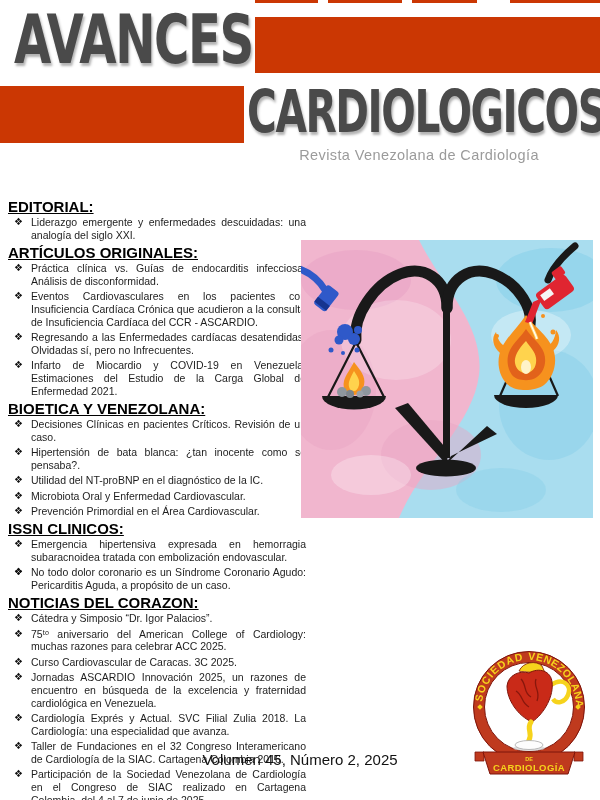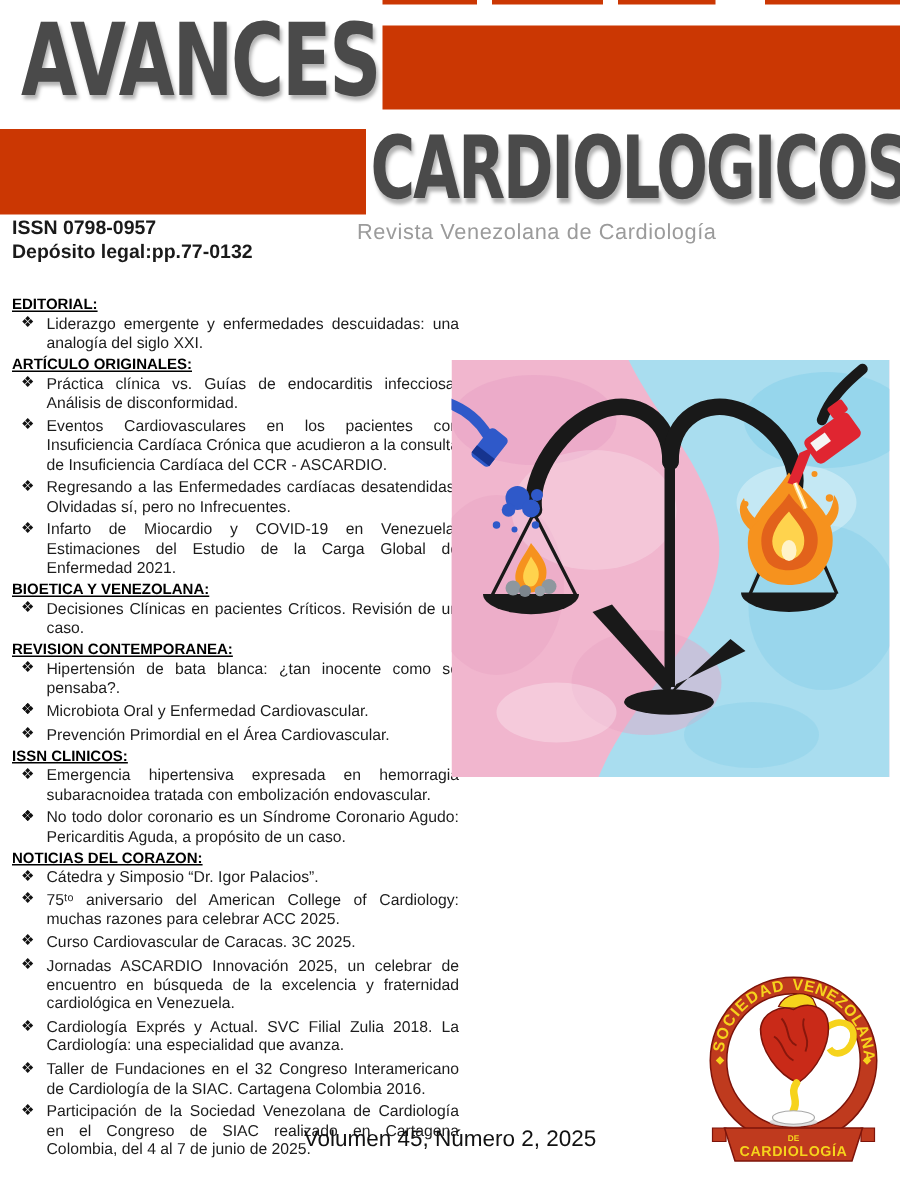--- a/index.html
+++ b/index.html
@@ -11,26 +11,26 @@
   .bar{position:absolute;background:#cb3703;}
   .bar-right{left:255px;top:17px;width:345px;height:56px;}
   .bar-left{left:0;top:86px;width:244px;height:57px;}
   .title{position:absolute;font-family:"DejaVu Sans",sans-serif;font-weight:bold;color:#4a4a4a;
          line-height:1;white-space:nowrap;transform-origin:left top;
          text-shadow:2px 3px 3px rgba(0,0,0,0.30);letter-spacing:-2px;}
   .title-avances{left:14px;top:7px;font-size:67px;transform:scaleX(0.72);}
   .title-cardio{left:247px;top:83px;font-size:58px;transform:scaleX(0.70);}
   .issn-block{position:absolute;left:8px;top:144px;font-size:13px;font-weight:bold;
               color:#1a1a1a;line-height:1.25;}
-  .subtitle{position:absolute;left:238px;top:146px;width:362px;text-align:left;
+  .subtitle{position:absolute;left:238px;top:146px;width:362px;text-align:center;
             color:#9b9b9b;font-size:14.5px;line-height:1.35;letter-spacing:0.4px;}
 
   
   .toc{position:absolute;left:8px;top:196px;width:298px;}
-  .toc-heading{font-size:10px;font-weight:bold;text-decoration:underline;color:#000;
+  .toc-heading{font-size:15px;font-weight:bold;text-decoration:underline;color:#000;
                margin:2px 0 1px;}
   .toc-item{position:relative;padding-left:23px;margin-bottom:2.5px;text-align:justify;
             font-size:10.5px;line-height:1.22;color:#1d1d1d;}
   .toc-item .bullet{position:absolute;left:6px;top:0;font-size:10px;color:#111;}
 
   
   .illustration{position:absolute;left:301px;top:240px;width:292px;height:278px;}
   .svc-logo{position:absolute;left:461px;top:649px;width:136px;height:132px;}
 
   
@@ -45,53 +45,48 @@
   <div class="strip" style="left:255px;width:63px;"></div>
   <div class="strip" style="left:328px;width:74px;"></div>
   <div class="strip" style="left:412px;width:65px;"></div>
   <div class="strip" style="left:510px;width:90px;"></div>
 
   <div class="bar bar-right"></div>
   <div class="bar bar-left"></div>
   <div class="title title-avances">AVANCES</div>
   <div class="title title-cardio">CARDIOLOGICOS</div>
 
-  <div class="issn-block">
-    <div>ISSN 0798-0957</div>
-    <div>Depósito legal:pp.77-0132</div>
-  </div>
 
   <div class="subtitle">
     <div>Revista Venezolana de Cardiología</div>
   </div>
 
   <div class="toc">
       <div class="toc-heading">EDITORIAL:</div>
       <div class="toc-item"><span class="bullet">❖</span><span>Liderazgo emergente y enfermedades descuidadas: una analogía del siglo XXI.</span></div>
-      <div class="toc-heading">ARTÍCULO ORIGINALES:</div>
+      <div class="toc-heading">ARTÍCULOS ORIGINALES:</div>
       <div class="toc-item"><span class="bullet">❖</span><span>Práctica clínica vs. Guías de endocarditis infecciosa: Análisis de disconformidad.</span></div>
       <div class="toc-item"><span class="bullet">❖</span><span>Eventos Cardiovasculares en los pacientes con Insuficiencia Cardíaca Crónica que acudieron a la consulta de Insuficiencia Cardíaca del CCR - ASCARDIO.</span></div>
       <div class="toc-item"><span class="bullet">❖</span><span>Regresando a las Enfermedades cardíacas desatendidas. Olvidadas sí, pero no Infrecuentes.</span></div>
       <div class="toc-item"><span class="bullet">❖</span><span>Infarto de Miocardio y COVID-19 en Venezuela. Estimaciones del Estudio de la Carga Global de Enfermedad 2021.</span></div>
       <div class="toc-heading">BIOETICA Y VENEZOLANA:</div>
       <div class="toc-item"><span class="bullet">❖</span><span>Decisiones Clínicas en pacientes Críticos. Revisión de un caso.</span></div>
-      <div class="toc-heading">REVISION CONTEMPORANEA:</div>
       <div class="toc-item"><span class="bullet">❖</span><span>Hipertensión de bata blanca: ¿tan inocente como se pensaba?.</span></div>
-      <div class="toc-item"><span class="bullet">❖</span></div>
+      <div class="toc-item"><span class="bullet">❖</span><span>Utilidad del NT-proBNP en el diagnóstico de la IC.</span></div>
       <div class="toc-item"><span class="bullet">❖</span><span>Microbiota Oral y Enfermedad Cardiovascular.</span></div>
       <div class="toc-item"><span class="bullet">❖</span><span>Prevención Primordial en el Área Cardiovascular.</span></div>
       <div class="toc-heading">ISSN CLINICOS:</div>
       <div class="toc-item"><span class="bullet">❖</span><span>Emergencia hipertensiva expresada en hemorragia subaracnoidea tratada con embolización endovascular.</span></div>
       <div class="toc-item"><span class="bullet">❖</span></div>
       <div class="toc-item"><span class="bullet">❖</span><span>No todo dolor coronario es un Síndrome Coronario Agudo: Pericarditis Aguda, a propósito de un caso.</span></div>
       <div class="toc-heading">NOTICIAS DEL CORAZON:</div>
       <div class="toc-item"><span class="bullet">❖</span><span>Cátedra y Simposio “Dr. Igor Palacios”.</span></div>
       <div class="toc-item"><span class="bullet">❖</span><span>75ᵗᵒ aniversario del American College of Cardiology: muchas razones para celebrar ACC 2025.</span></div>
       <div class="toc-item"><span class="bullet">❖</span><span>Curso Cardiovascular de Caracas. 3C 2025.</span></div>
-      <div class="toc-item"><span class="bullet">❖</span><span>Jornadas ASCARDIO Innovación 2025, un celebrar de encuentro en búsqueda de la excelencia y fraternidad cardiológica en Venezuela.</span></div>
+      <div class="toc-item"><span class="bullet">❖</span><span>Jornadas ASCARDIO Innovación 2025, un razones de encuentro en búsqueda de la excelencia y fraternidad cardiológica en Venezuela.</span></div>
       <div class="toc-item"><span class="bullet">❖</span><span>Cardiología Exprés y Actual. SVC Filial Zulia 2018.  La Cardiología: una especialidad que avanza.</span></div>
       <div class="toc-item"><span class="bullet">❖</span><span>Taller de Fundaciones en el 32 Congreso Interamericano de Cardiología de la SIAC. Cartagena Colombia 2016.</span></div>
       <div class="toc-item"><span class="bullet">❖</span><span>Participación de la Sociedad Venezolana de Cardiología en el Congreso de SIAC realizado en Cartagena Colombia, del 4 al 7 de junio de 2025.</span></div>
     </div>
 
   <svg class="illustration" viewBox="0 0 292 278">
 
     <g>
       <rect x="0" y="0" width="292" height="278" fill="#f1b6ce"></rect>
       <path d="M118,0 C140,45 184,85 178,135 C172,185 120,225 98,278 L292,278 L292,0 Z" fill="#a9ddef"></path>

